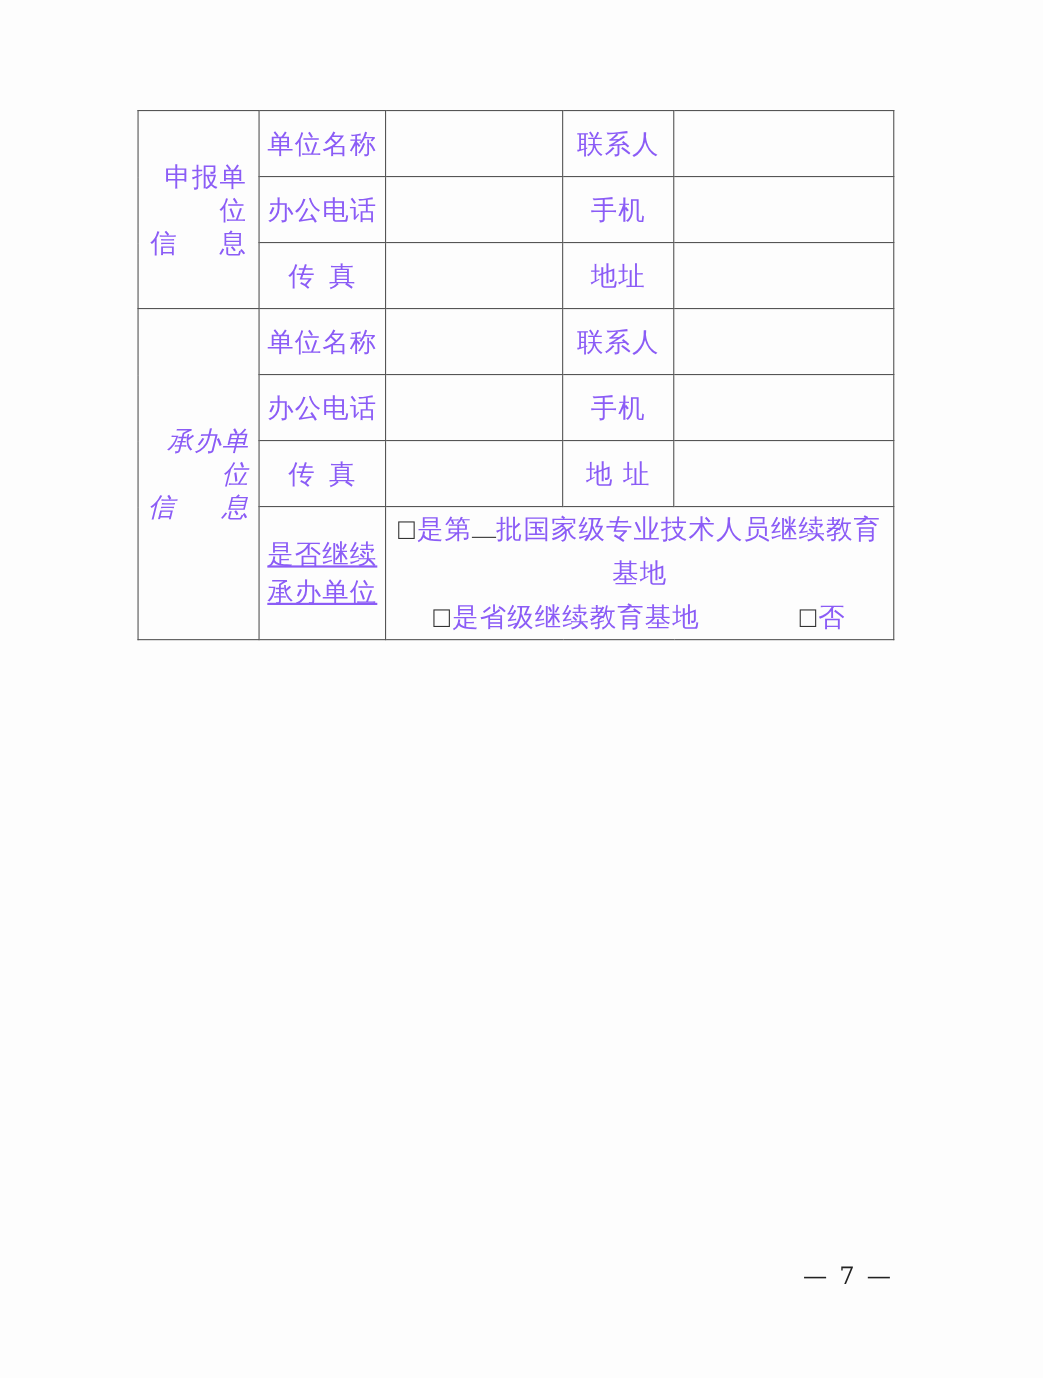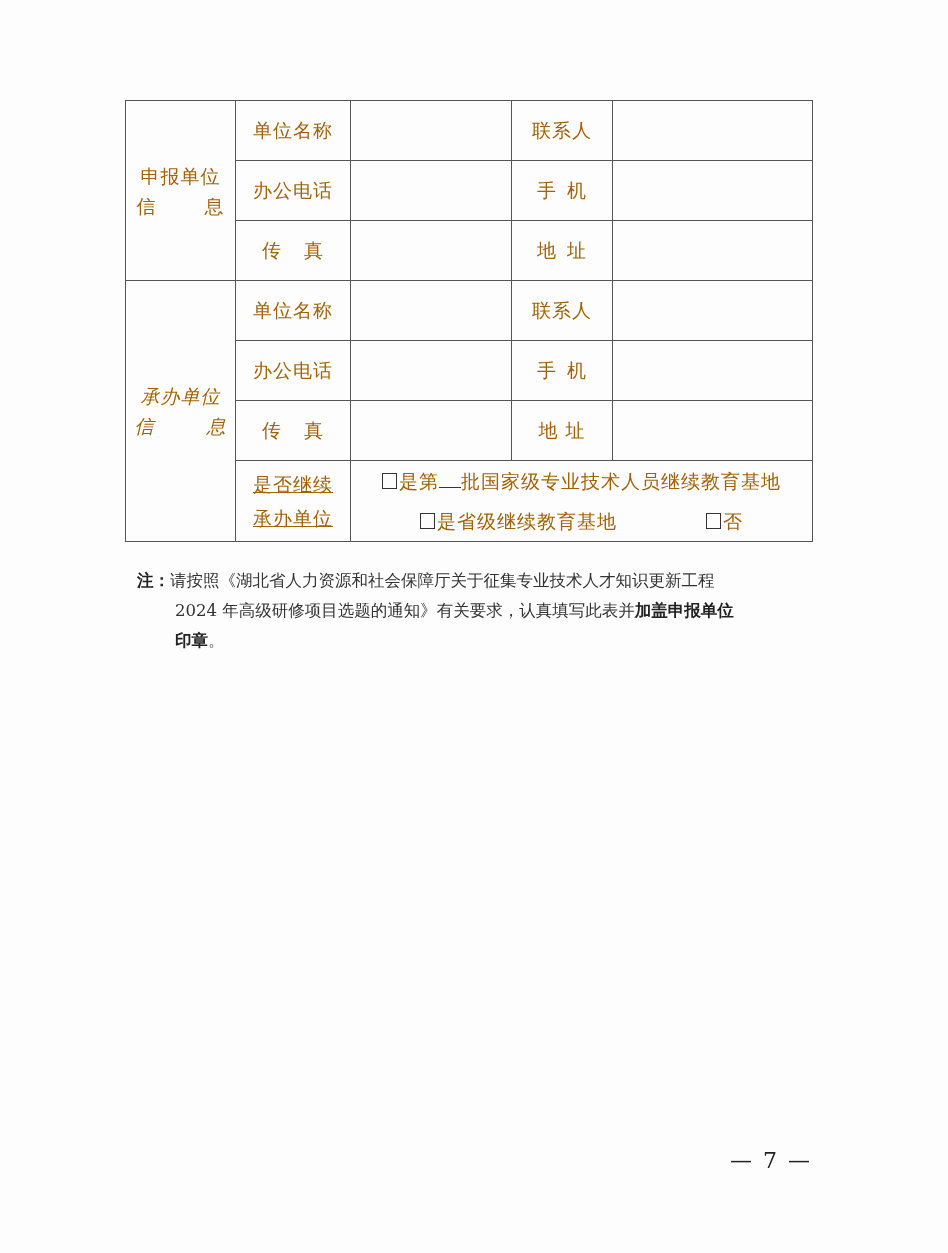--- a/index.html
+++ b/index.html
@@ -24,36 +24,36 @@
   table.form {
     position: absolute;
     left: 125px;
     top: 100px;
     width: 687px;
     border-collapse: collapse;
     table-layout: fixed;
   }
   table.form td {
     border: 1.5px solid #555;
-    font-size: 19px;
+    font-size: 24px;
     text-align: center;
     vertical-align: middle;
     padding: 0;
     height: 59px;
-    color: #a16207;
+    color: #8b5cf6;
     letter-spacing: 1px;
   }
   td.group {
     font-size: 19px;
     line-height: 30px;
   }
   .group-label {
     display: inline-block;
     width: 88px;
-    text-align: center;
+    text-align: right;
   }
   .group-label .line2 {
     display: flex;
     justify-content: space-between;
   }
   .spaced {
     display: inline-block;
     width: 62px;
     text-align: center;
     display: inline-flex;
@@ -238,20 +238,15 @@
             </span>
             <span class="opt-no">
               <span class="checkbox"></span><span>否</span>
             </span>
           </div>
         </td>
       </tr>
     </tbody>
   </table>
 
-  <div class="note">
-    <span class="line"><span class="note-label">注：</span><span>请按照《湖北省人力资源和社会保障厅关于征集专业技术人才知识更新工程</span></span>
-    <span class="line indent"><span>2024 年高级研修项目选题的通知》有关要求，认真填写此表并</span><span class="bold">加盖申报单位</span></span>
-    <span class="line indent"><span class="bold">印章</span><span>。</span></span>
-  </div>
 
   <div class="page-number">— 7 —</div>
 </div>
 
 </body></html>

